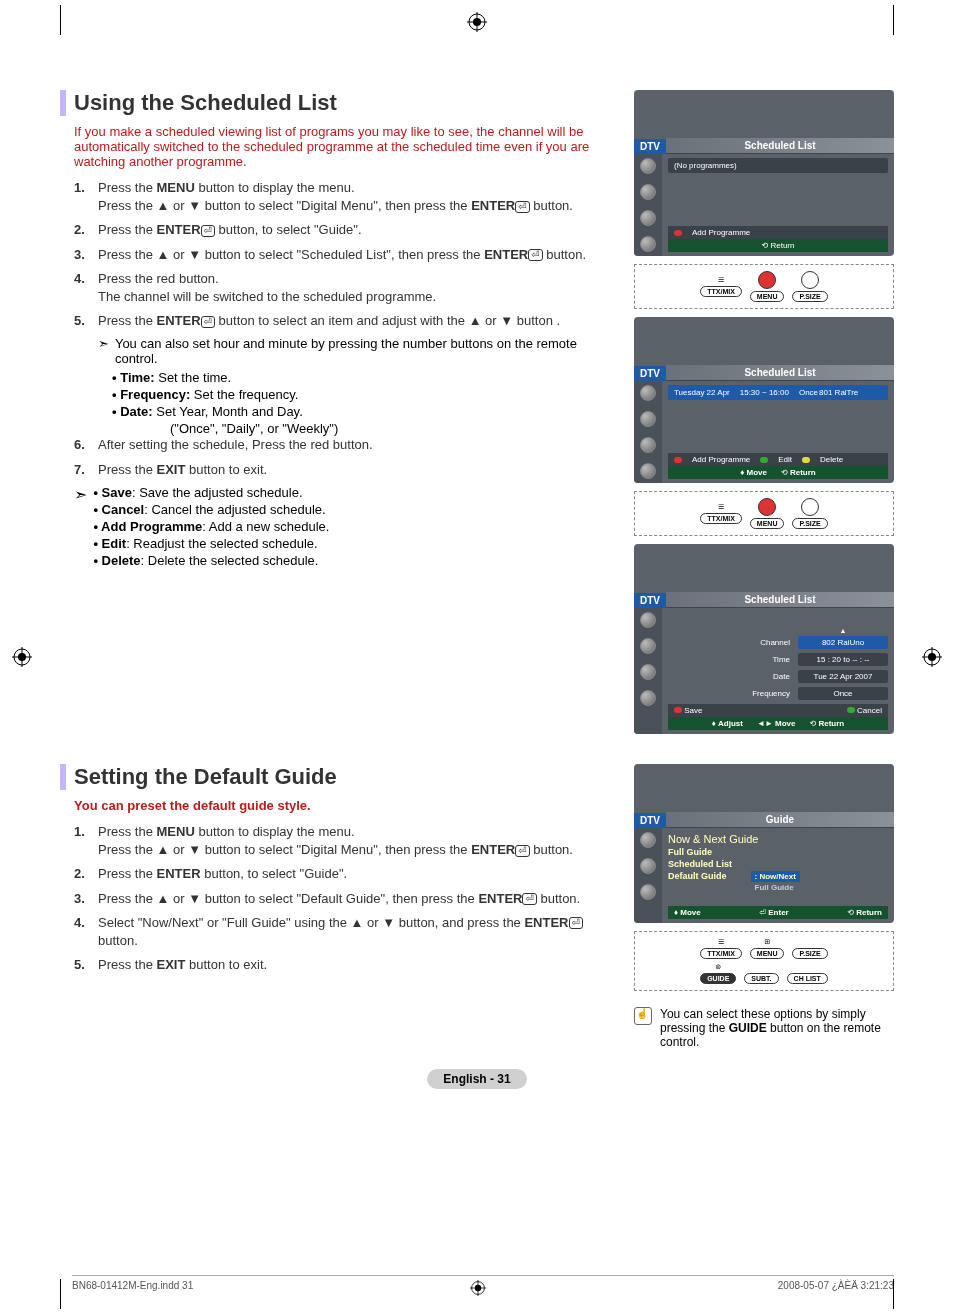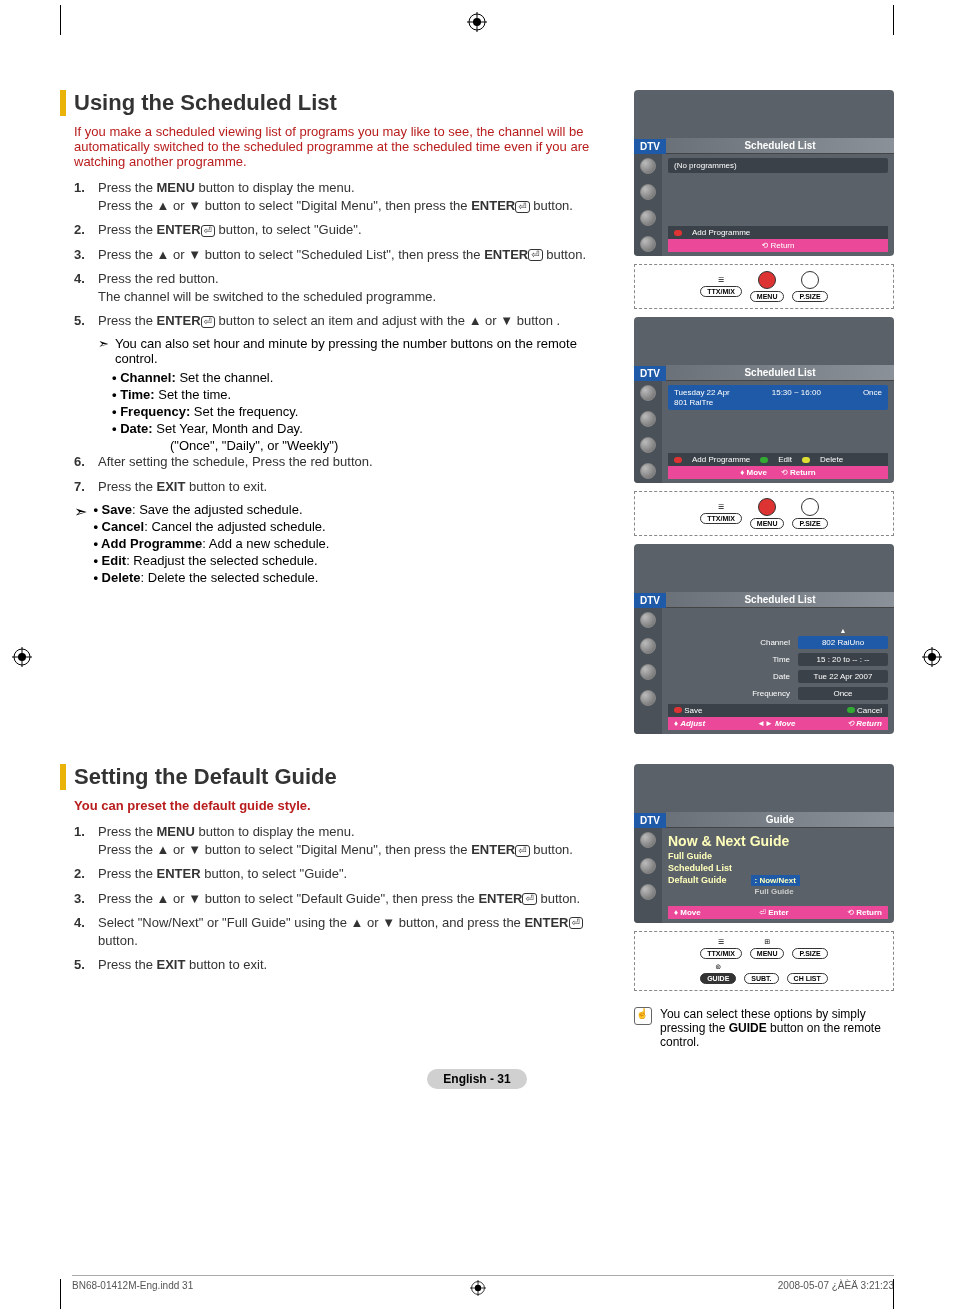--- a/index.html
+++ b/index.html
@@ -10,21 +10,21 @@
   .crop-mark.top-right { right: 60px; top: 5px; }
   .crop-mark.bottom-left { left: 60px; bottom: 5px; }
   .crop-mark.bottom-right { right: 60px; bottom: 5px; }
   .reg-mark { position: absolute; left: 50%; transform: translateX(-50%); width: 20px; height: 20px; }
   .reg-mark.top { top: 12px; }
   .reg-mark svg { width: 100%; height: 100%; }
   .content { display: flex; flex-direction: column; gap: 30px; margin-top: 50px; }
   .section { display: flex; gap: 20px; }
   .text-col { flex: 1; }
   .img-col { width: 260px; display: flex; flex-direction: column; gap: 8px; }
-  h2.section-title { font-size: 22px; font-weight: bold; color: #333; border-left: 6px solid #eab308; padding-left: 8px; margin-bottom: 8px; }
+  h2.section-title { font-size: 22px; font-weight: bold; color: #333; border-left: 6px solid #c4b5fd; padding-left: 8px; margin-bottom: 8px; }
   .intro { font-size: 13px; color: #b91c1c; margin-bottom: 10px; margin-left: 14px; }
   .intro.bold { font-weight: bold; }
   ol.steps { list-style: none; margin-left: 14px; }
   ol.steps > li { display: flex; font-size: 13px; color: #333; margin-bottom: 6px; line-height: 1.4; }
   ol.steps > li .num { font-weight: bold; width: 24px; flex-shrink: 0; }
   ol.steps > li .step-body { flex: 1; }
   .sub-note { margin-left: 38px; font-size: 13px; display: flex; gap: 6px; margin-bottom: 4px; }
   .sub-note .chev { flex-shrink: 0; }
   .bullet-list { margin-left: 52px; font-size: 13px; }
   .bullet-list .bl { margin-bottom: 2px; }
@@ -44,21 +44,21 @@
   .dtv-icons { width: 28px; background: #4a5158; display: flex; flex-direction: column; align-items: center; padding: 4px 0; gap: 10px; }
   .dtv-icons .ic { width: 16px; height: 16px; border-radius: 50%; background: radial-gradient(circle at 30% 30%, #bbb, #666); border: 1px solid #888; }
   .dtv-content { flex: 1; padding: 4px 6px; position: relative; display: flex; flex-direction: column; }
   .dtv-list-area { flex: 1; }
   .dtv-row { background: #3a4148; padding: 3px 6px; border-radius: 2px; margin-bottom: 2px; font-size: 8px; display: flex; gap: 10px; }
   .dtv-footer { background: #3a4148; padding: 2px 6px; font-size: 8px; display: flex; gap: 10px; align-items: center; justify-content: flex-start; }
   .dtv-footer .dot { width: 8px; height: 6px; border-radius: 3px; display: inline-block; }
   .dot-red { background: #d33; }
   .dot-green { background: #3a3; }
   .dot-yellow { background: #dd3; }
-  .dtv-footer-bottom { background: #ec4899; padding: 2px 6px; font-size: 8px; display: flex; gap: 14px; justify-content: center; }
+  .dtv-footer-bottom { background: #14532d; padding: 2px 6px; font-size: 8px; display: flex; gap: 14px; justify-content: center; }
 
   .remote-strip { border: 1px dashed #888; padding: 6px; display: flex; justify-content: center; gap: 8px; background: #fff; align-items: center; }
   .remote-btn { border: 1px solid #333; border-radius: 10px; padding: 1px 6px; font-size: 7px; font-weight: bold; }
   .remote-circle { width: 18px; height: 18px; border: 1px solid #333; border-radius: 50%; }
 
   
   .form-row { display: flex; align-items: center; gap: 8px; margin-bottom: 4px; justify-content: flex-end; }
   .form-row .lbl { font-size: 8px; width: 50px; text-align: right; }
   .form-row .val { background: #3a4148; padding: 2px 6px; font-size: 8px; border-radius: 2px; width: 90px; text-align: center; position: relative; }
   .form-row .val.hl { background: #1e5aa8; }
@@ -126,21 +126,20 @@
             <li>
               <span class="num">5.</span>
               <span class="step-body">Press the <b>ENTER</b><span class="enter-icon">⏎</span> button to select an item and adjust with the ▲ or ▼ button .</span>
             </li>
           </ol>
         <div class="sub-note">
           <span class="chev">➣</span>
           <span>You can also set hour and minute by pressing the number buttons on the remote control.</span>
         </div>
         <div class="bullet-list" id="bul5">
-            <div class="bl"><b>Channel:</b> Set the channel.</div>
             <div class="bl"><b>Time:</b> Set the time.</div>
             <div class="bl"><b>Frequency:</b> Set the frequency.</div>
             <div class="bl"><b>Date:</b> Set Year, Month and Day.</div>
           </div>
         <div class="bullet-list" style="margin-left:110px;">("Once", "Daily", or "Weekly")</div>
         <ol class="steps" id="steps1b">
             <li>
               <span class="num">6.</span>
               <span class="step-body">After setting the schedule, Press the red button.</span>
             </li>
@@ -212,21 +211,21 @@
             </div>
           <div class="dtv-body">
             <div class="dtv-icons">
                 <div class="ic"></div>
                 <div class="ic"></div>
                 <div class="ic"></div>
                 <div class="ic"></div>
               </div>
             <div class="dtv-content">
               <div class="dtv-list-area">
-                <div class="dtv-row" style="background:#1e5aa8; flex-direction:column; gap:1px;">
+                <div class="dtv-row" style="background:#1e5aa8; flex-direction:row; gap:1px;">
                   <div style="display:flex; gap:10px; justify-content:space-between;">
                     <span>Tuesday  22  Apr</span>
                     <span>15:30 ~ 16:00</span>
                     <span>Once</span>
                   </div>
                   <div>801  RaiTre</div>
                 </div>
               </div>
               <div class="dtv-footer">
                 <span class="dot dot-red"></span>
@@ -285,21 +284,21 @@
                   <span class="val">Tue 22 Apr 2007</span>
                 </div>
               <div class="form-row">
                   <span class="lbl">Frequency</span>
                   <span class="val">Once</span>
                 </div>
               <div class="dtv-footer" style="justify-content:space-between;">
                 <span><span class="dot dot-red"></span> <span>Save</span></span>
                 <span><span class="dot dot-green"></span> <span>Cancel</span></span>
               </div>
-              <div class="dtv-footer-bottom" style="justify-content:space-between;font-style:italic;">
+              <div class="dtv-footer-bottom" style="justify-content:center;">
                 <span>♦ <b>Adjust</b></span>
                 <span>◄► <b>Move</b></span>
                 <span>⟲ <b>Return</b></span>
               </div>
             </div>
           </div>
         </div>
       </div>
     </div>
 
@@ -338,21 +337,21 @@
               <span class="dtv-title-bar">Guide</span>
             </div>
           <div class="dtv-body">
             <div class="dtv-icons">
                 <div class="ic"></div>
                 <div class="ic"></div>
                 <div class="ic"></div>
               </div>
             <div class="dtv-content">
               <div class="dtv-list-area" id="guide-items" style="position:relative;">
-                  <div style="font-size: 14px; color: rgb(255, 255, 187); font-weight: bold; padding: 1px 0px;">Now &amp; Next Guide</div>
+                  <div style="font-size: 11px; color: rgb(255, 255, 187); font-weight: normal; padding: 1px 0px;">Now &amp; Next Guide</div>
                   <div style="font-size: 9px; color: rgb(255, 255, 187); font-weight: bold; padding: 1px 0px;">Full Guide</div>
                   <div style="font-size: 9px; color: rgb(255, 255, 187); font-weight: bold; padding: 1px 0px;">Scheduled List</div>
                   <div style="font-size: 9px; color: rgb(255, 255, 187); font-weight: bold; padding: 1px 0px;">Default Guide<span style="display: inline-block; margin-left: 24px; vertical-align: top;"><div style="background: rgb(30, 90, 168); padding: 1px 4px; font-size: 8px;">: Now/Next</div><div style="color: rgb(204, 204, 204); font-size: 8px; padding: 1px 4px;">Full Guide</div></span></div>
                 </div>
               <div class="dtv-footer-bottom" style="justify-content:space-between;">
                 <span>♦ <b>Move</b></span>
                 <span>⏎ <b>Enter</b></span>
                 <span>⟲ <b>Return</b></span>
               </div>
             </div>

